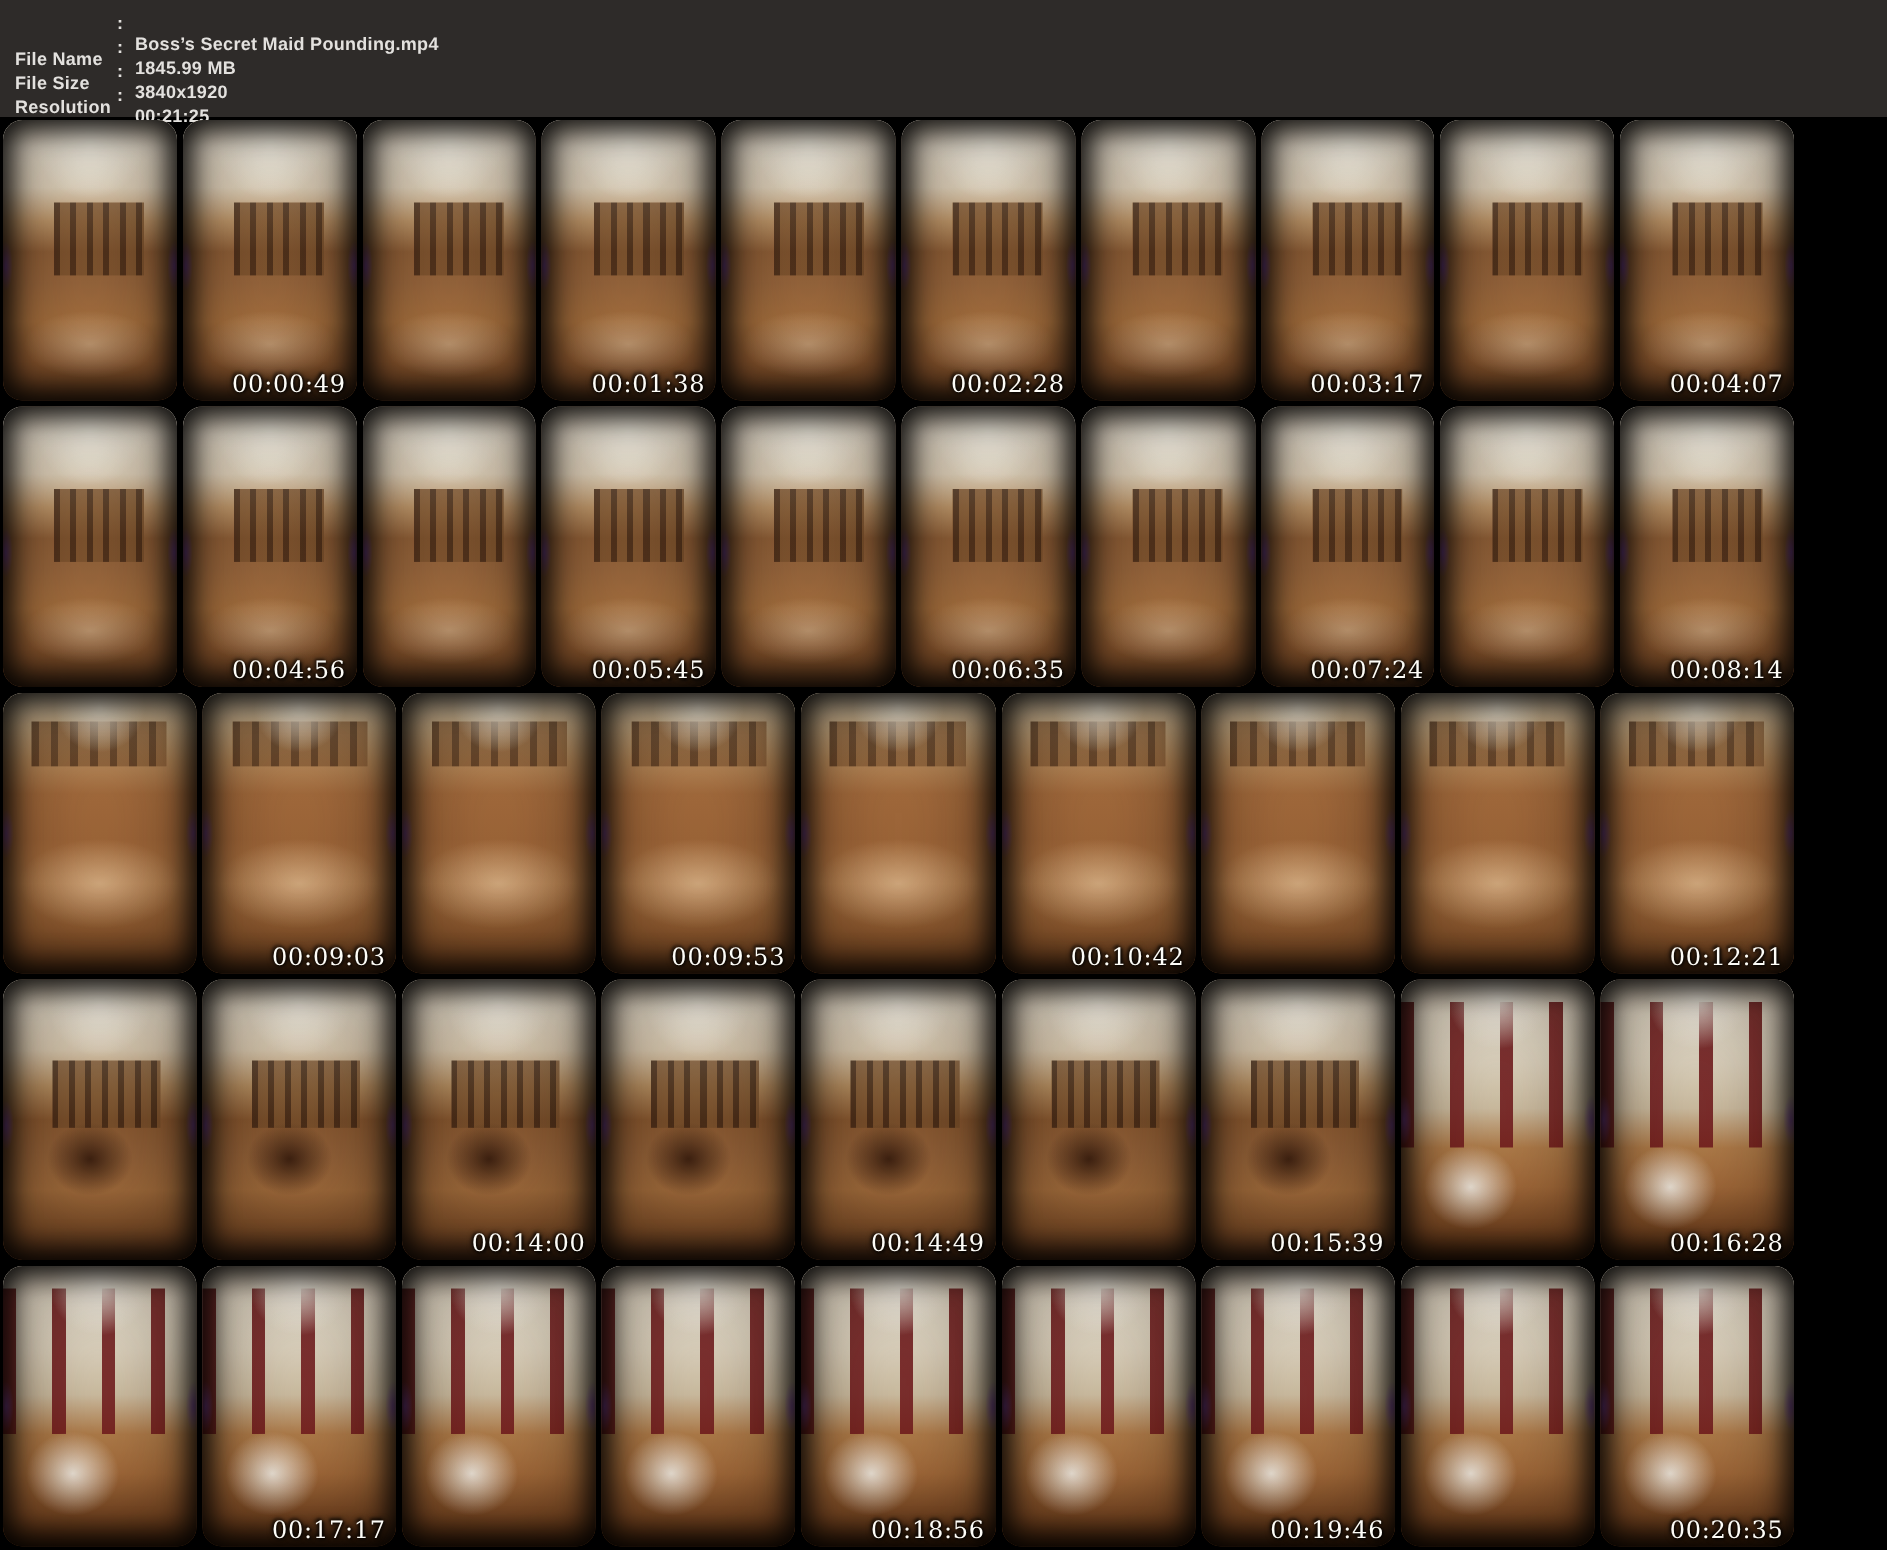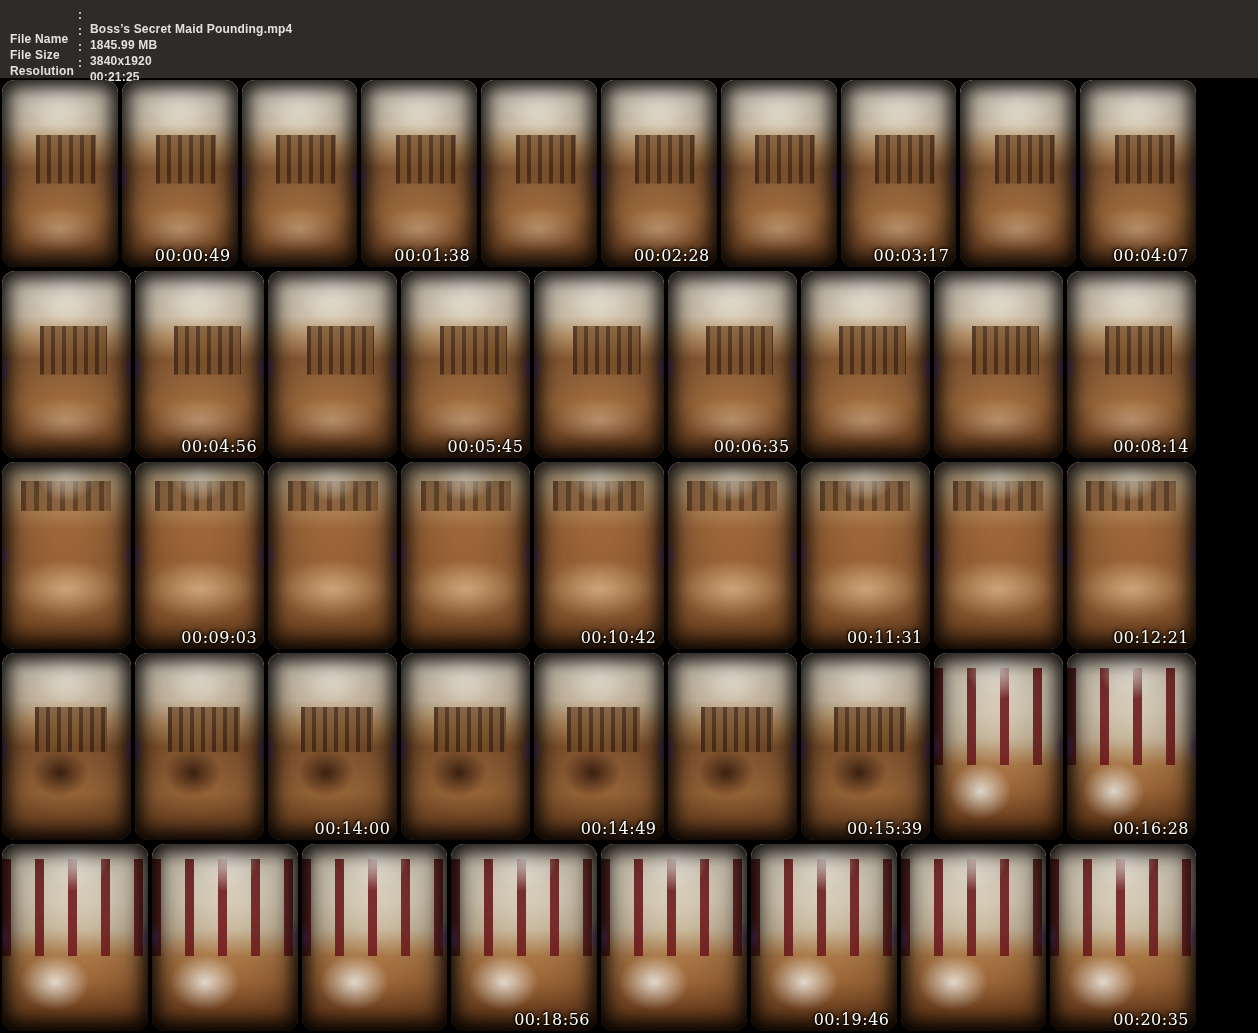--- a/index.html
+++ b/index.html
@@ -165,39 +165,42 @@
         </div>
         <div class="thumb sc-library-overview"></div>
         <div class="thumb sc-library-overview">
           <span class="ts">00:05:45</span>
         </div>
         <div class="thumb sc-library-overview"></div>
         <div class="thumb sc-library-overview">
           <span class="ts">00:06:35</span>
         </div>
         <div class="thumb sc-library-overview"></div>
+        <div class="thumb sc-library-overview">
+          <span class="ts">00:07:24</span>
+        </div>
         <div class="thumb sc-library-overview"></div>
         <div class="thumb sc-library-overview">
           <span class="ts">00:08:14</span>
         </div>
       </div>
       <div class="thumb-row">
         <div class="thumb sc-library-floor"></div>
         <div class="thumb sc-library-floor">
           <span class="ts">00:09:03</span>
         </div>
         <div class="thumb sc-library-floor"></div>
+        <div class="thumb sc-library-floor">
+          <span class="ts">00:09:53</span>
+        </div>
         <div class="thumb sc-library-floor"></div>
         <div class="thumb sc-library-floor">
           <span class="ts">00:10:42</span>
         </div>
         <div class="thumb sc-library-floor"></div>
-        <div class="thumb sc-library-floor">
-          <span class="ts">00:11:31</span>
-        </div>
         <div class="thumb sc-library-floor"></div>
         <div class="thumb sc-library-floor">
           <span class="ts">00:12:21</span>
         </div>
       </div>
       <div class="thumb-row">
         <div class="thumb sc-library-desk"></div>
         <div class="thumb sc-library-desk"></div>
         <div class="thumb sc-library-desk">
           <span class="ts">00:14:00</span>
@@ -210,20 +213,23 @@
         <div class="thumb sc-library-desk">
           <span class="ts">00:15:39</span>
         </div>
         <div class="thumb sc-red-hall"></div>
         <div class="thumb sc-red-hall">
           <span class="ts">00:16:28</span>
         </div>
       </div>
       <div class="thumb-row">
         <div class="thumb sc-red-hall"></div>
+        <div class="thumb sc-red-hall">
+          <span class="ts">00:17:17</span>
+        </div>
         <div class="thumb sc-red-hall"></div>
         <div class="thumb sc-red-hall"></div>
         <div class="thumb sc-red-hall">
           <span class="ts">00:18:56</span>
         </div>
         <div class="thumb sc-red-hall"></div>
         <div class="thumb sc-red-hall">
           <span class="ts">00:19:46</span>
         </div>
         <div class="thumb sc-red-hall"></div>

